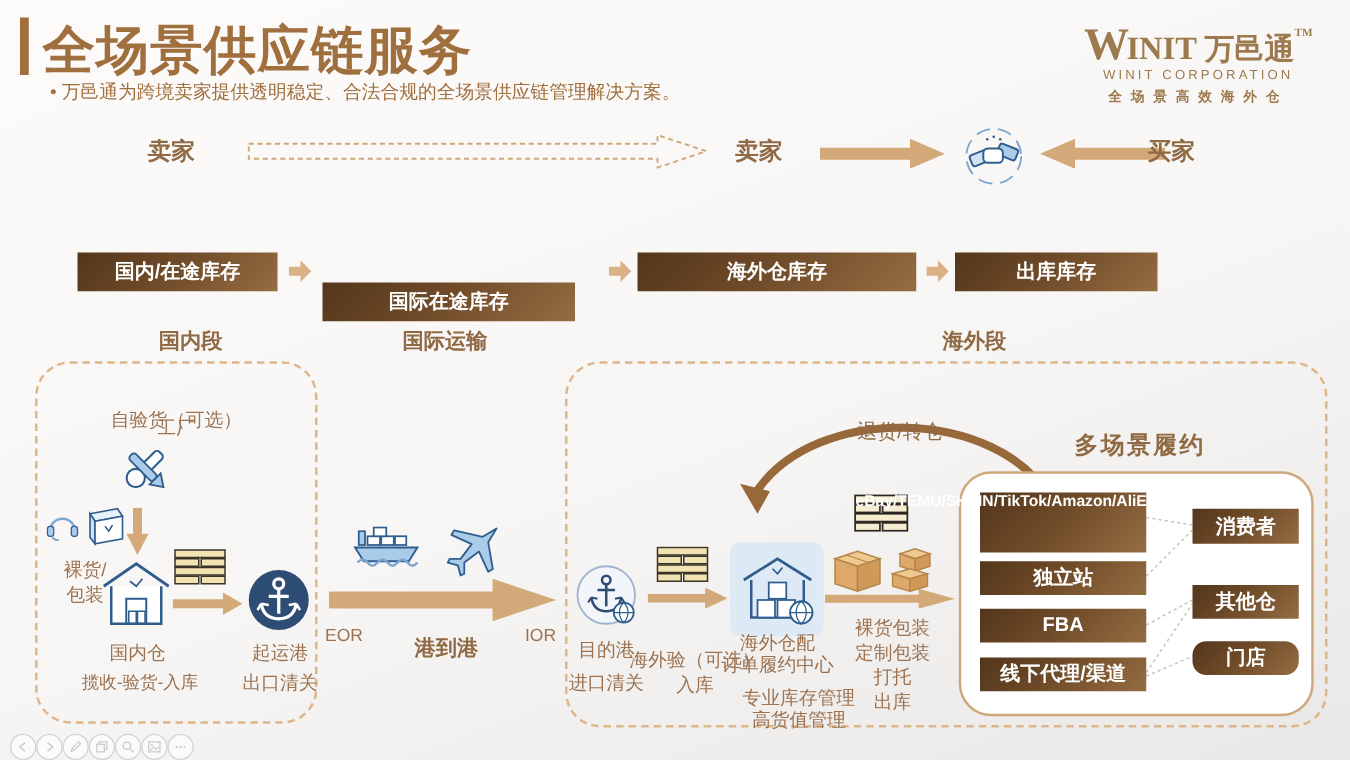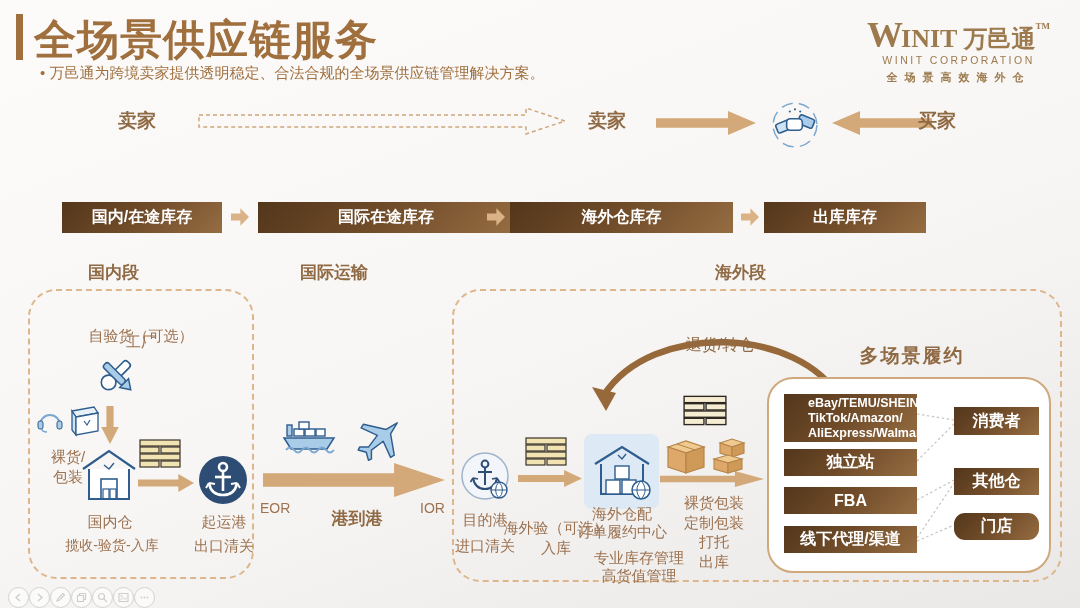--- a/index.html
+++ b/index.html
@@ -34,35 +34,35 @@
     color:#fff;font-size:21px;font-weight:bold;letter-spacing:3px;
   }
   
   .inv-box{
     top:202px;height:31px;background:linear-gradient(135deg,#53361b 0%,#6e4a28 45%,#966d42 100%);
     color:#fff;font-size:16px;font-weight:bold;display:flex;align-items:center;justify-content:center;white-space:nowrap;
   }
   .mini-arrow{top:207px;width:18px;height:20px;background:#dbb286;
     clip-path:polygon(0 32%,52% 32%,52% 6%,100% 50%,52% 94%,52% 68%,0 68%);}
   
-  .section-label{top:261px;font-size:17px;font-weight:bold;color:var(--label,#8f6a44);text-align:left;width:90px;}
+  .section-label{top:261px;font-size:17px;font-weight:bold;color:var(--label,#8f6a44);text-align:right;width:90px;}
   
   .zone{border:2px dashed var(--dash,#ddb68c);border-radius:28px;}
   .dom-zone{left:28px;top:289px;width:222px;height:286px;}
   .ovs-zone{left:452px;top:289px;width:606px;height:289px;}
   .small-brown{font-size:15px;color:var(--smalltext,#9c7250);text-align:center;white-space:nowrap;}
   .down-arrow{background:var(--tan,#d4a97a);clip-path:polygon(32% 0,68% 0,68% 55%,94% 55%,50% 100%,6% 55%,32% 55%);}
   .fulfill-square{background:#dde9f5;border-radius:8px;display:flex;align-items:center;justify-content:center;}
   
   .inner-panel{border:2px solid #cfa87c;border-radius:26px;background:#fff;}
   .ch-box{left:330px;width:133px;background:linear-gradient(135deg,#53361b 0%,#6e4a28 45%,#966d42 100%);
     color:#fff;font-weight:bold;display:flex;align-items:center;justify-content:center;}
   .dest-box{left:500px;width:85px;background:linear-gradient(135deg,#53361b 0%,#6e4a28 45%,#966d42 100%);
     color:#fff;font-size:16px;font-weight:bold;display:flex;align-items:center;justify-content:center;}
-  .mkt{flex-direction:column;align-items:flex-start;padding-left:24px;font-size:12.5px;line-height:15px;box-sizing:border-box;}
+  .mkt{flex-direction:row;align-items:flex-start;padding-left:6px;font-size:12.5px;line-height:15px;box-sizing:border-box;}
   .multi-title{font-size:19px;font-weight:bold;color:var(--label,#8f6a44);letter-spacing:2px;text-align:center;}
   
   .tb-btn{top:587px;width:19px;height:19px;border:1px solid #d2d2d2;border-radius:50%;
     display:flex;align-items:center;justify-content:center;background:rgba(255,255,255,.6);}
 </style>
 </head>
 <body>
 
 <div class="stage">
 
@@ -91,21 +91,21 @@
       <rect x="26" y="15" width="15" height="9" rx="2" fill="#a9cde9" transform="rotate(22 33 20)"></rect>
       <rect x="15" y="17" width="15" height="11" rx="3.5" fill="#ffffff"></rect>
     </g>
   </svg>
   <div class="abs solid-arrow mirror" style="left:832px;top:111px;width:100px;height:24px;"></div>
   <div class="abs party" style="left:918px;top:108px;">买家</div>
 
 
   <div class="abs inv-box" style="left:62px;width:160px;">国内/在途库存</div>
   <div class="abs mini-arrow" style="left:231px;"></div>
-  <div class="abs inv-box" style="left:258px;width:256px;">国际在途库存</div>
+  <div class="abs inv-box" style="left:258px;width:202px;margin-top:24px;">国际在途库存</div>
   <div class="abs mini-arrow" style="left:487px;"></div>
   <div class="abs inv-box" style="left:510px;width:223px;">海外仓库存</div>
   <div class="abs mini-arrow" style="left:741px;"></div>
   <div class="abs inv-box" style="left:764px;width:162px;">出库库存</div>
 
   <div class="abs section-label" style="left:88px;">国内段</div>
   <div class="abs section-label" style="left:300px;">国际运输</div>
   <div class="abs section-label" style="left:715px;">海外段</div>
 
   <div class="abs zone dom-zone">

